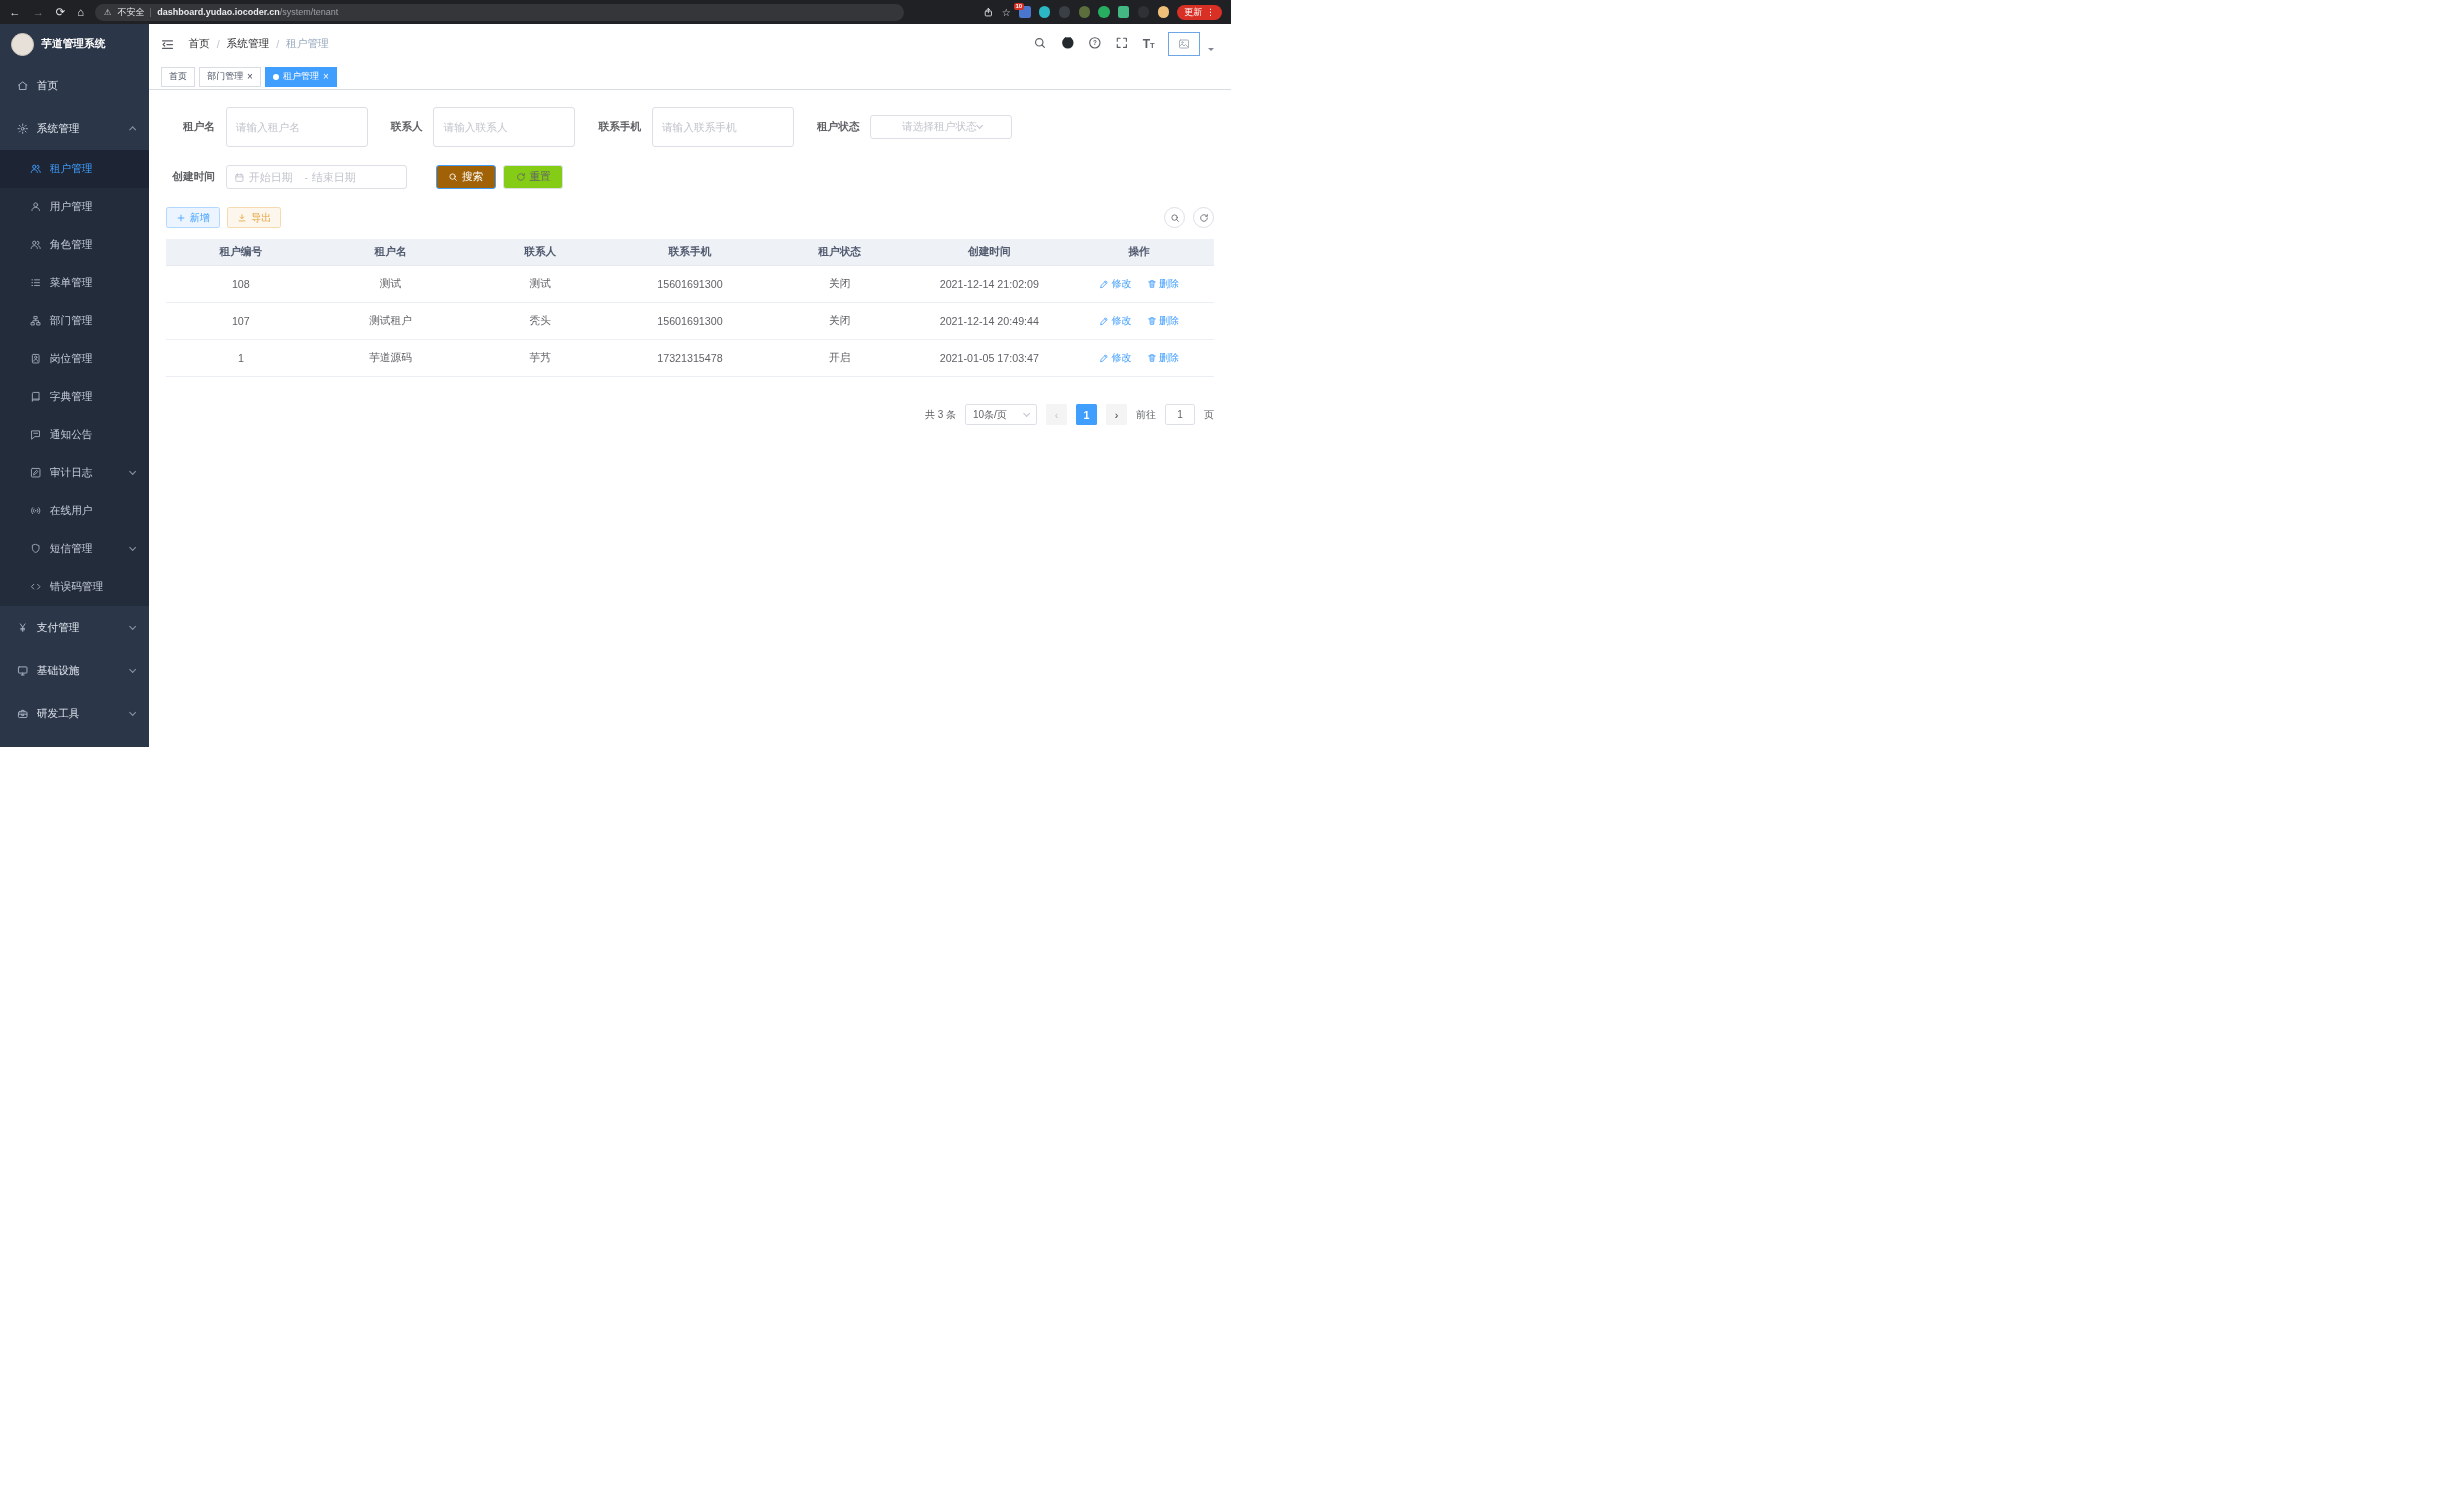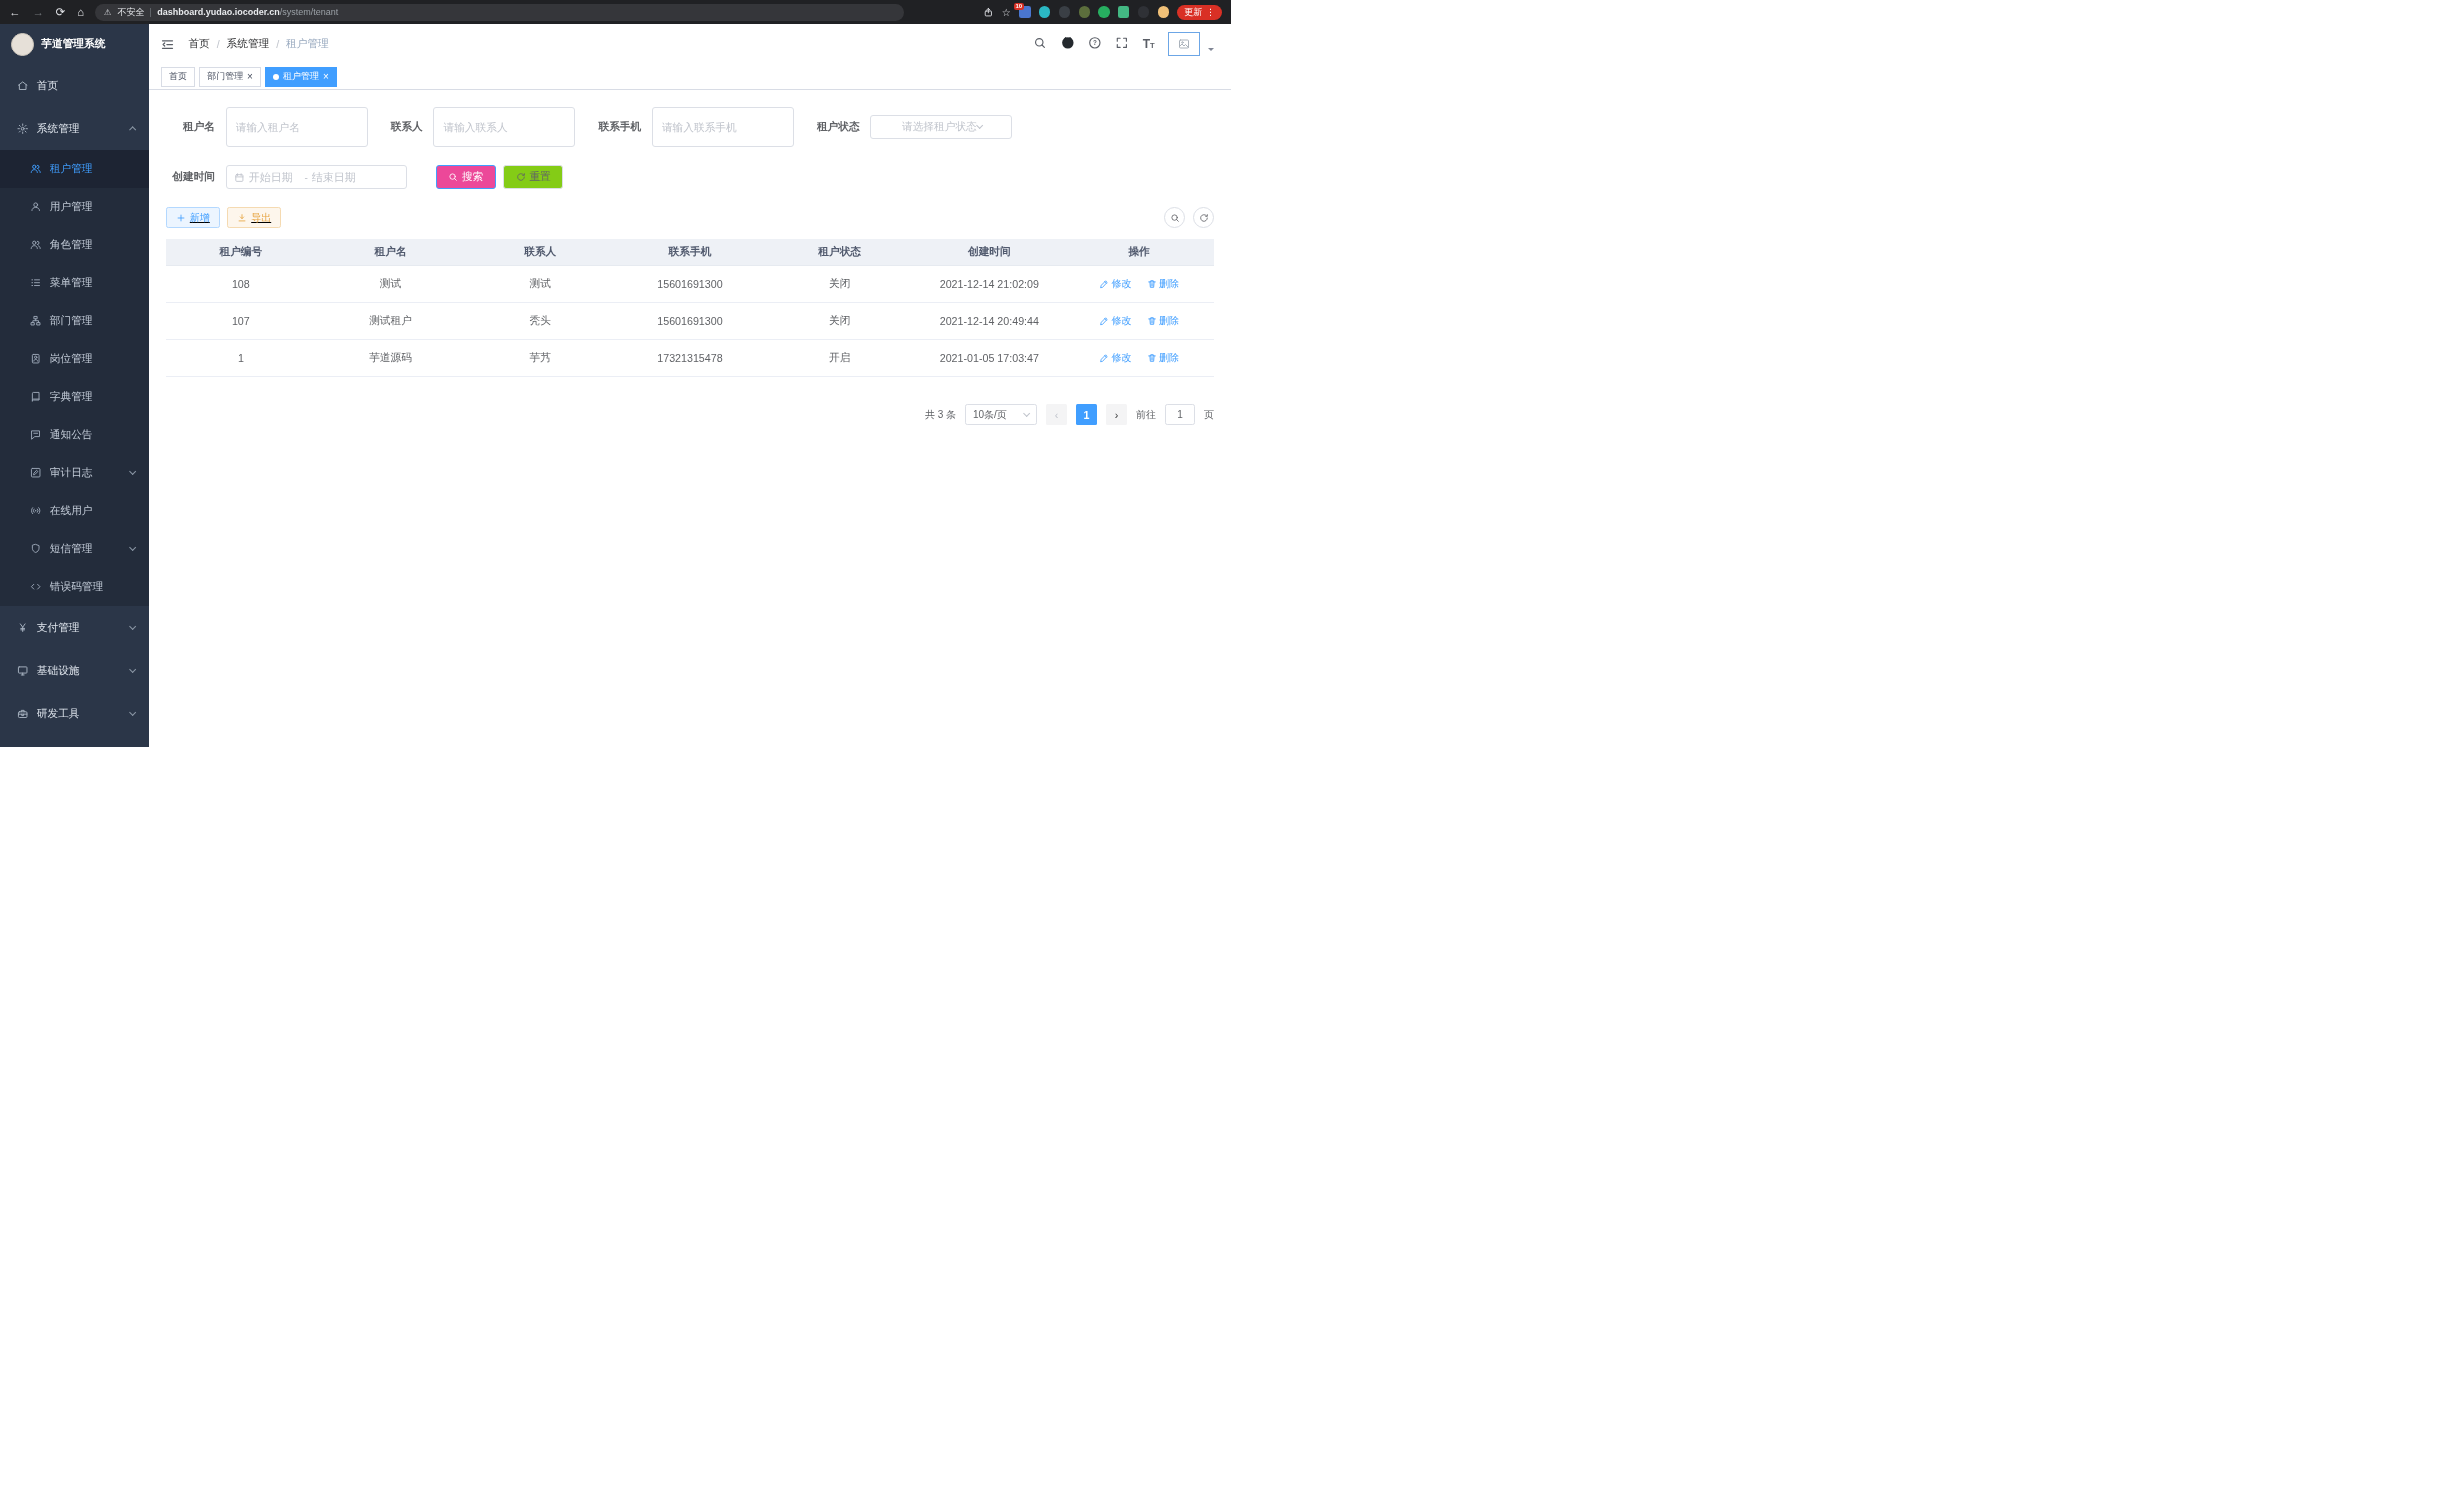--- a/index.html
+++ b/index.html
@@ -77,26 +77,26 @@
   .tin::placeholder { color:#c0c4cc; }
   .fselect { width:142px; height:24px; border:0.8px solid #dcdfe6; border-radius:3px; display:flex; align-items:center; justify-content:center; padding:0 7.6px 0 9px; color:#c0c4cc; font-size:10.7px; cursor:pointer; }
   .fselect .chev { border-color:#c0c4cc; }
   .daterange { width:181px; height:24px; border:0.8px solid #dcdfe6; border-radius:3px; display:flex; align-items:center; gap:3.8px; padding:0 7.6px; color:#c0c4cc; }
   .daterange svg { width:10.7px; height:10.7px; color:#c0c4cc; flex-shrink:0; }
   .daterange input { border:none; outline:none; width:52px; font-size:11px; color:#606266; font-family:inherit; }
   .daterange input::placeholder { color:#c0c4cc; }
   .dsep { color:#c0c4cc; font-size:10px; }
   .btn { height:24px; border-radius:3px; font-size:10.7px; display:inline-flex; align-items:center; gap:3.8px; padding:0 11.4px; cursor:pointer; border:0.8px solid #dcdfe6; background:#84cc16; color:#606266; font-family:inherit; }
   .btn svg { width:10px; height:10px; }
-  .btn.primary { background:#ec4899; border-color:#409eff; color:#fff; margin-left:6px; }
+  .btn.primary { background:#a16207; border-color:#409eff; color:#fff; margin-left:6px; }
   .btn.sm { height:21px; padding:0 9px; font-size:10px; border-radius:2.3px; }
   .btn.plain-primary { background:#ecf5ff; border-color:#b3d8ff; color:#409eff; }
   .btn.plain-warning { background:#fdf6ec; border-color:#f5dab1; color:#e6a23c; }
 
-  .toolbar { display:flex; align-items:flex-start; gap:7.6px; margin-bottom:10.7px;text-decoration:underline; }
+  .toolbar { display:flex; align-items:flex-start; gap:7.6px; margin-bottom:10.7px; }
   .toolbar-right { margin-left:auto; display:flex; gap:7.6px; }
   .circle-btn { width:21px; height:21px; border-radius:50%; border:0.8px solid #dcdfe6; display:flex; align-items:center; justify-content:center; color:#606266; background:#fff; cursor:pointer; }
   .circle-btn svg { width:10px; height:10px; }
 
   
   table { width:100%; border-collapse:collapse; table-layout:fixed; }
   th { height:27px; background:#eef1f6; color:#515a6e; font-size:10.7px; font-weight:700; text-align:center; border-bottom:0.8px solid #e6eaf0; }
   td { height:37px; border-bottom:0.8px solid #ebeef5; text-align:center; font-size:10.7px; color:#606266; }
   .oplink { color:#409eff; font-size:10px; display:inline-flex; align-items:center; gap:2.3px; margin:0 6px; cursor:pointer; }
   .oplink svg { width:10px; height:10px; }

